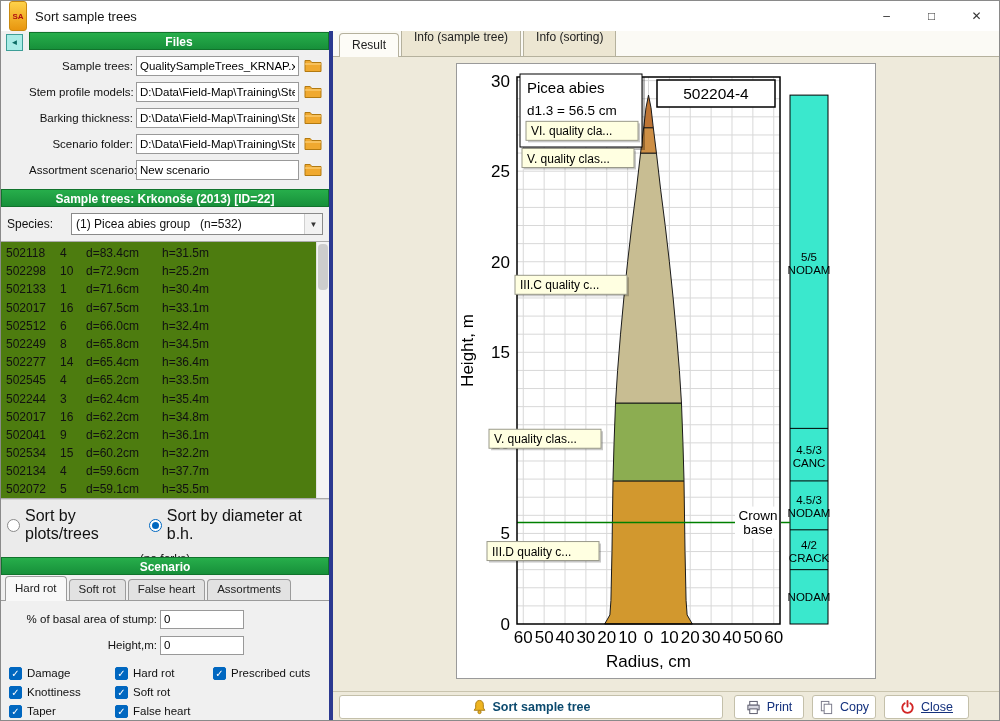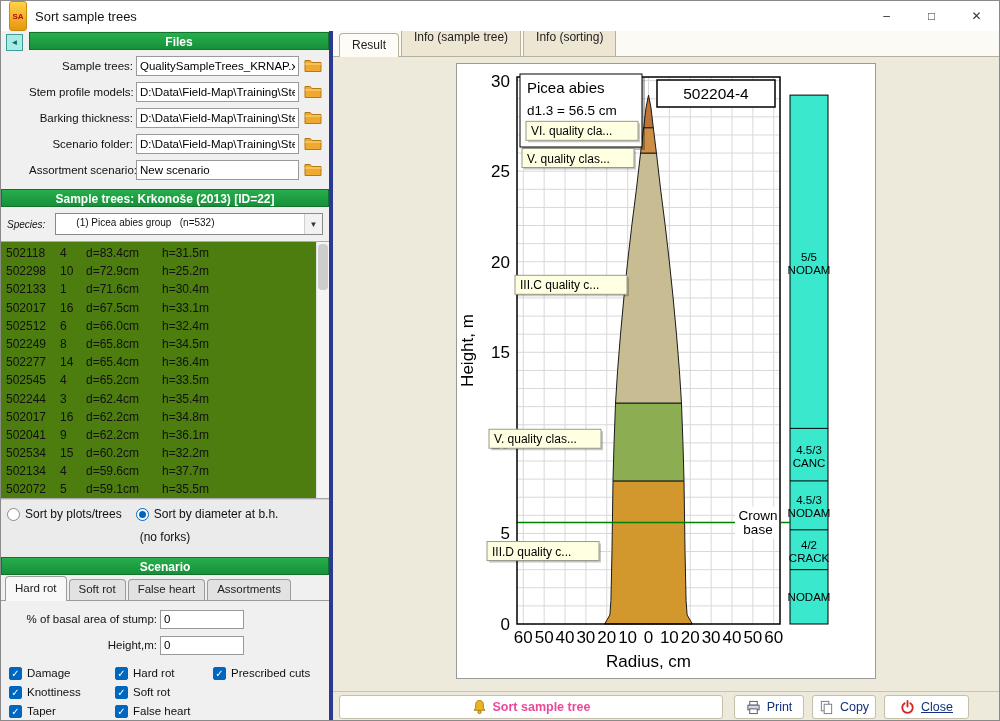--- a/index.html
+++ b/index.html
@@ -32,33 +32,33 @@
   .files-area { height:158px; position:relative; padding-left:28px; }
   .collapse-btn { position:absolute; left:5px; top:3px; width:17px; height:17px; background:#a9ece6;
                   border:1px solid #3d9e97; color:#0a6b63; font-size:8px; display:flex; align-items:center; justify-content:center; }
   .files-area .green-hdr { margin-top:1px; }
   .field-row { display:flex; align-items:center; margin:6px 4px 0 0; height:20px; }
   .f-label { width:104px; text-align:right; font-size:11.5px; margin-right:3px; white-space:nowrap; flex:none; }
   .f-input { flex:1; min-width:0; height:20px; border:1px solid #999; font-family:"Liberation Sans",sans-serif; font-size:11.5px; padding:0 3px; background:#fff; }
   .folder-btn { width:24px; height:18px; border:none; background:transparent; margin-left:2px; padding:0; cursor:pointer; flex:none; }
   
   .species-row { height:34px; display:flex; align-items:center; padding:0 6px; }
-  .species-label { margin-right:10px; font-size:10px; flex:none;font-style:italic; }
+  .species-label { margin-right:18px; font-size:12px; flex:none; }
   .combo { flex:1; height:22px; background:#fff; border:1px solid #8a8a8a; display:flex; align-items:stretch; min-width:0; }
-  .combo-text { flex:1; padding:3px 20px; font-size:10px; white-space:pre; overflow:hidden; }
+  .combo-text { flex:1; padding:3px 4px; font-size:12px; white-space:pre; overflow:hidden; }
   .combo-arrow { width:18px; display:flex; align-items:center; justify-content:center; font-size:8px; color:#333; background:#f2f2f2; border-left:1px solid #d0d0d0; }
   .tree-list { height:258px; background:#4d7c0f; border-top:1px solid #aaa; border-bottom:1px solid #aaa; overflow:hidden; position:relative; padding:2px 14px 0 5px; }
   .tree-row { display:flex; height:18.2px; line-height:18px; font-size:12px; white-space:nowrap; }
   .tc0 { width:54px; } .tc1 { width:26px; } .tc2 { width:76px; } .tc3 { width:70px; }
   .vscroll { position:absolute; right:0; top:0; bottom:0; width:13px; background:#f4f4f4; border-left:1px solid #e2e2e2; }
   .vthumb { position:absolute; top:2px; left:1px; width:10px; height:46px; background:#cdcdcd; border-radius:4px; }
   
   .sort-box { height:58px; background:#ebebeb; border-top:1px solid #d5d5d5; padding:7px 6px 0; }
   .radio-row { display:flex; align-items:center; }
-  .radio-opt { display:flex; align-items:center; margin-right:14px; font-size:12px; }
+  .radio-opt { display:flex; align-items:center; margin-right:14px; font-size:16px; }
   .radio { position:relative; width:13px; height:13px; border:1px solid #8a8a8a; border-radius:50%; background:#fff; display:inline-block; margin-right:5px; flex:none; }
   .radio.sel { border-color:#0067c0; }
   .radio.sel::after { content:''; position:absolute; left:2px; top:2px; width:7px; height:7px; border-radius:50%; background:#0067c0; }
   .forks-note { text-align:center; margin-top:9px; font-size:12px; }
   
   #scenario-tabs { display:flex; align-items:flex-end; height:26px; padding:2px 0 0 4px; border-bottom:1px solid #9b9b9b; background:#f0f0f0; }
   .sc-tab { font-size:11.5px; padding:3px 9px 4px; background:#e2e2e2; border:1px solid #9b9b9b; border-bottom:none;
             border-radius:4px 4px 0 0; margin-right:2px; color:#222; height:21px; }
   .sc-tab.active { background:#f8f8f8; height:25px; margin-bottom:-1px; position:relative; z-index:2; padding-top:5px; }
   .scen-fields { height:56px; padding-top:8px; }
@@ -75,21 +75,21 @@
   #result-tabs { height:26px; display:flex; align-items:flex-end; padding:3px 0 0 6px; background:#fbfaf5; border-bottom:1px solid #b5b19d; }
   .r-tab { font-size:12px; padding:4px 12px 12px; background:#ece6d2; border:1px solid #b5b19d; border-bottom:none;
            border-radius:4px 4px 0 0; margin-right:2px; color:#222; }
   .r-tab.active { background:#fdfcf7; position:relative; margin-bottom:-1px; padding-bottom:5px; z-index:2; }
   .r-content { flex:1; background:#eeeadb; position:relative; }
   .chart-box { position:absolute; left:123px; top:6px; width:420px; height:616px; background:#fff; border:1px solid #9a9a9a; }
   
   .r-footer { height:31px; background:#eeeadb; border-top:1px solid #c9c4ae; display:flex; align-items:center; padding:0 10px 0 6px; }
   .btn { height:24px; background:#fff; border:1px solid #c4c0aa; border-radius:3px; display:flex; align-items:center; justify-content:center;
          gap:6px; font-size:12.5px; color:#14317d; cursor:pointer; font-family:"Liberation Sans",sans-serif; }
-  .btn-sort { width:384px; font-weight:bold; color:#ec4899; }
+  .btn-sort { width:384px; font-weight:bold; color:#0c4a6e; }
   .btn-print { width:70px; margin-left:11px; }
   .btn-copy { width:64px; margin-left:8px; }
   .btn-close { width:85px; margin-left:8px;text-decoration:underline; }
 </style>
 </head>
 <body>
 
 <div class="titlebar">
   <div class="app-icon">SA</div>
   <div class="win-title">Sort sample trees</div>

